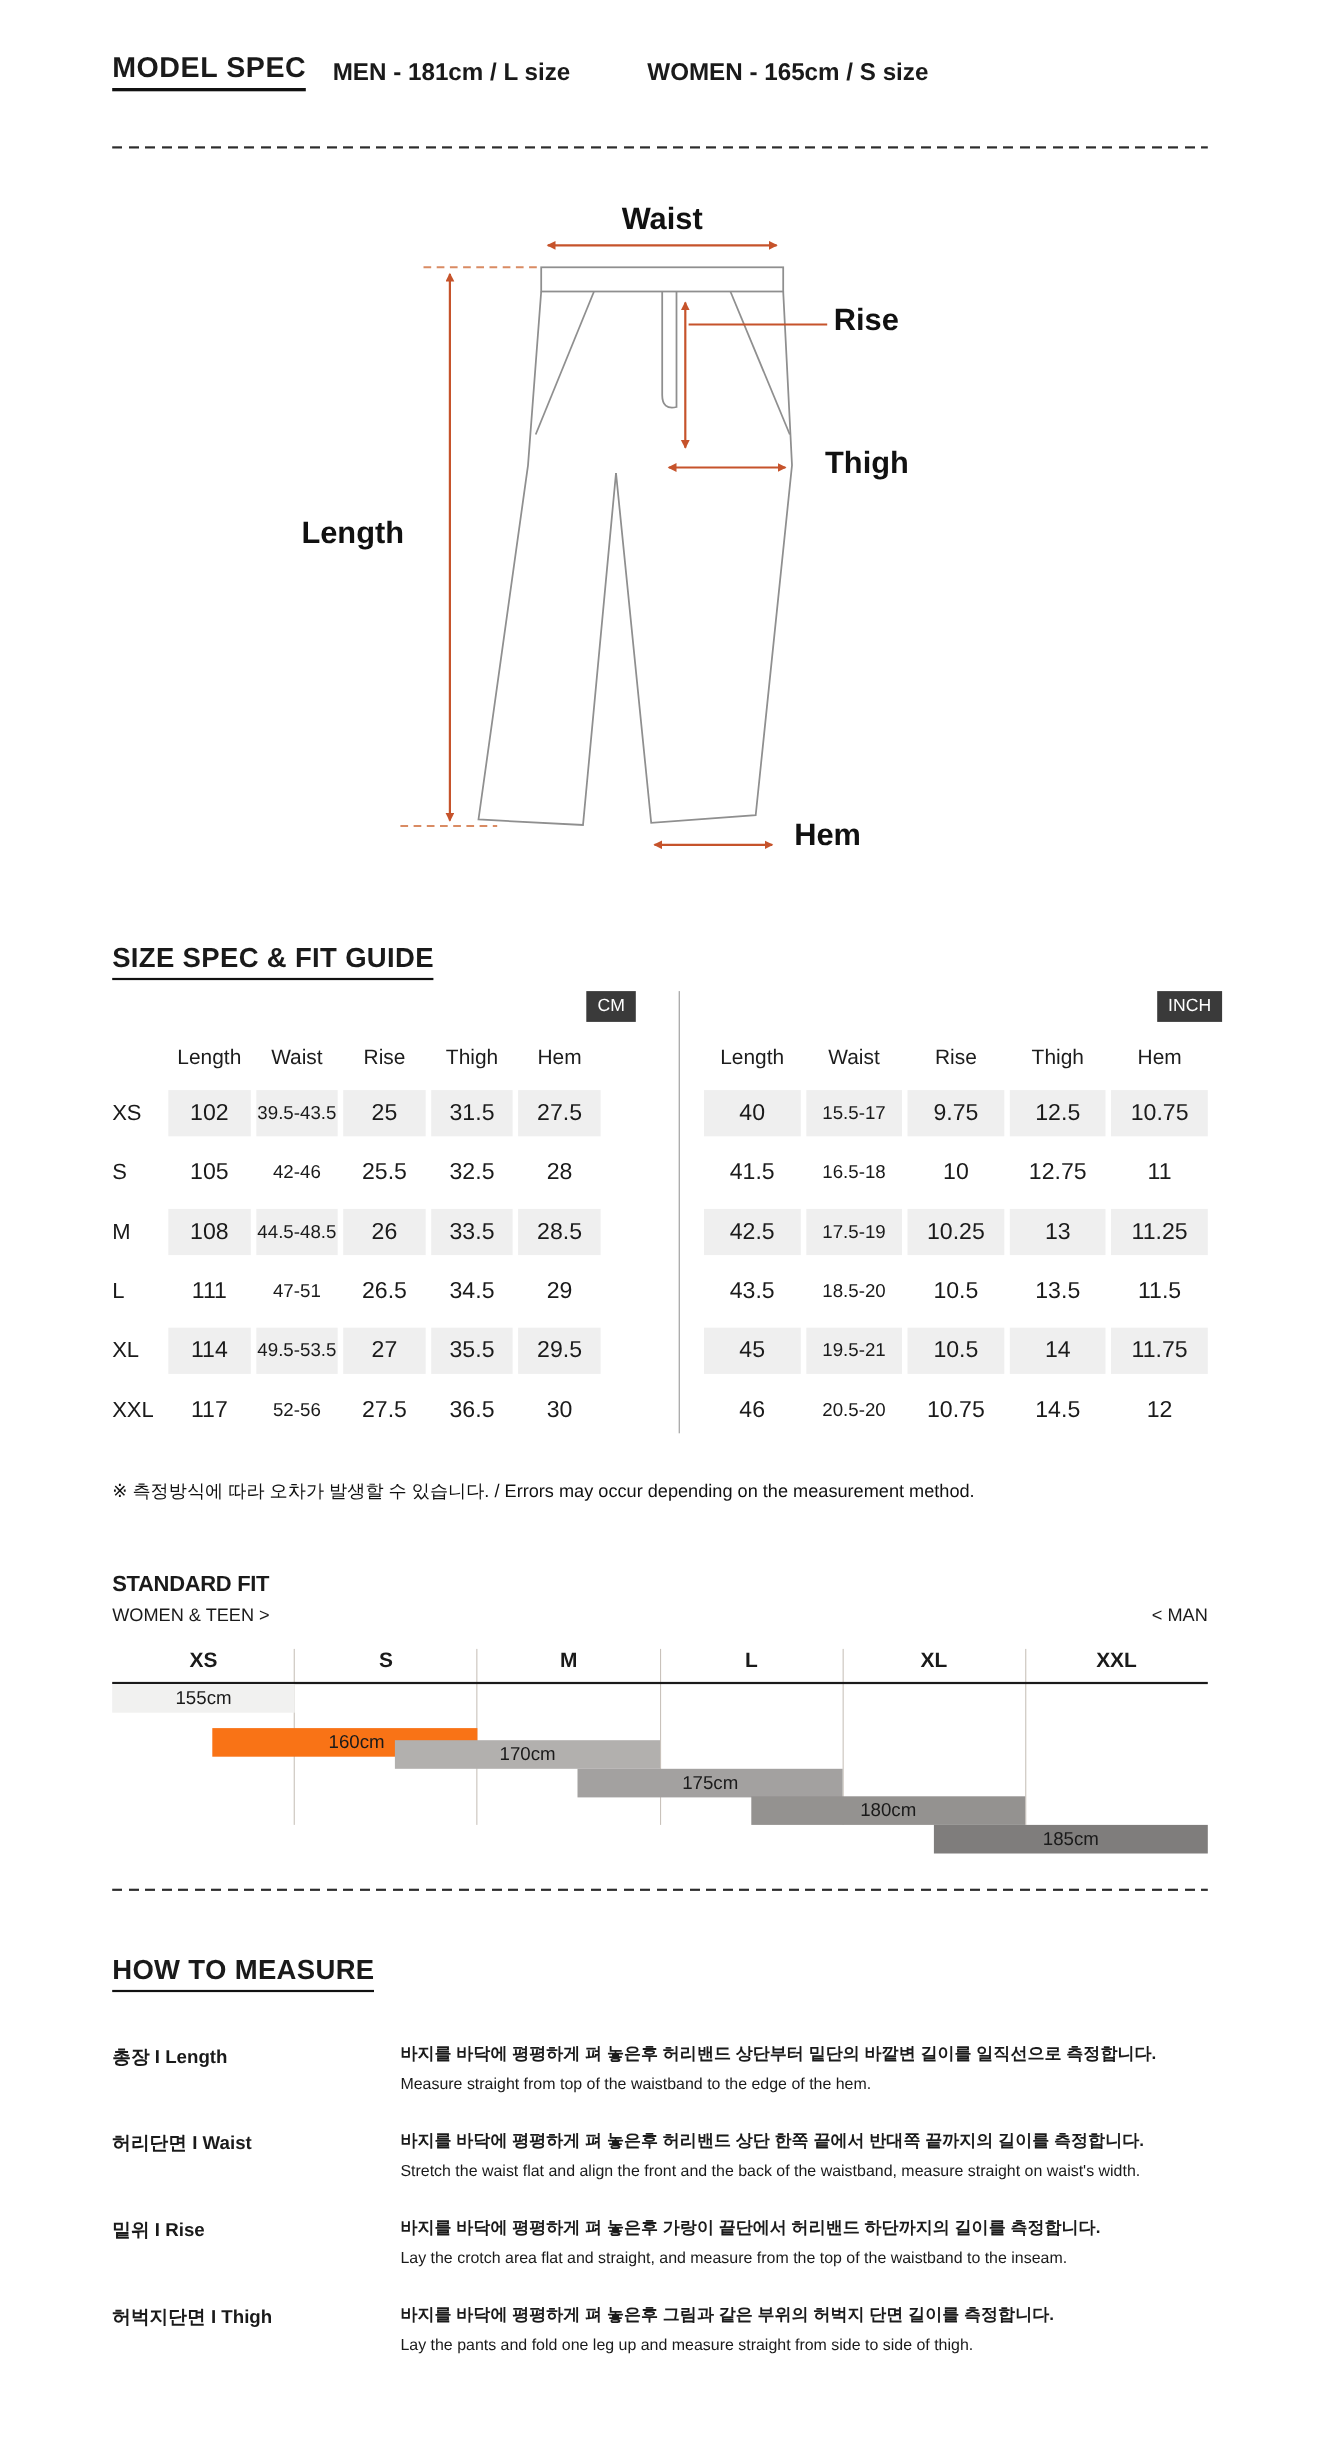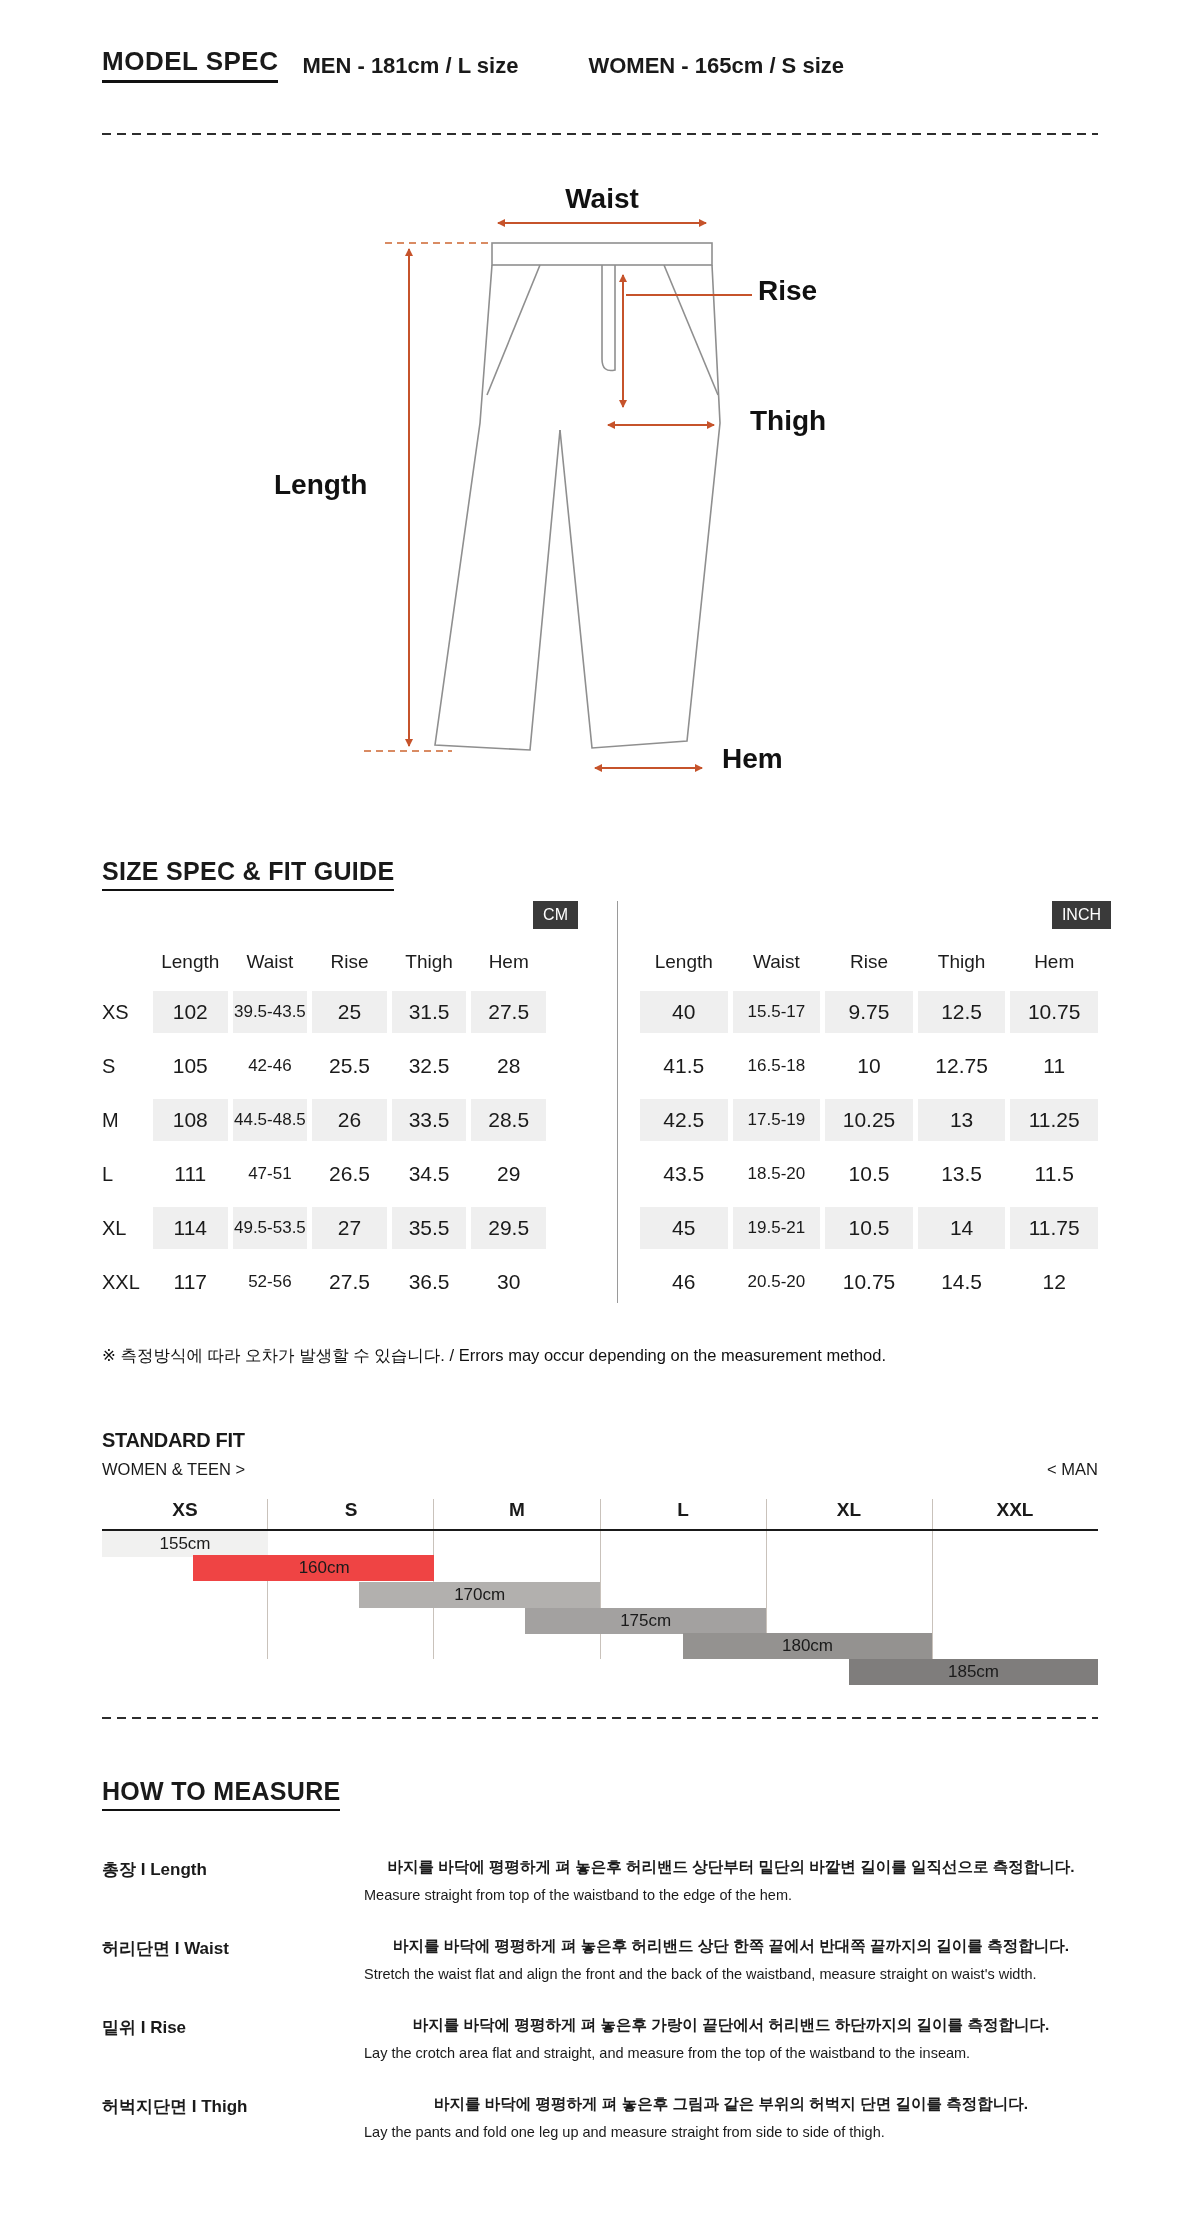--- a/index.html
+++ b/index.html
@@ -69,21 +69,21 @@
   .fc-bars { position:relative; height:158px; }
   .fc-bar { position:absolute; height:26px; line-height:26px; text-align:center;
             font-size:17px; color:#1a1a1a; }
 
   
   .howto { margin-top:58px; }
   .measure-rows { margin-top:46px; }
   .m-row { display:flex; margin-bottom:33px; }
   .m-term { width:262px; font-size:17px; font-weight:bold; padding-top:1px; }
   .m-desc { flex:1; }
-  .m-ko { font-size:15.5px; font-weight:600;text-align:center; }
+  .m-ko { font-size:15.5px; font-weight:600; }
   .m-en { font-size:14.5px; margin-top:9px; }
 </style>
 </head>
 <body>
 
 <div class="page">
 
   <div class="model-spec-row">
     <span class="h-title">MODEL SPEC</span>
     <span class="h-men">MEN - 181cm / L size</span>
@@ -275,21 +275,21 @@
         <div class="fc-label">XS</div>
         <div class="fc-label">S</div>
         <div class="fc-label">M</div>
         <div class="fc-label">L</div>
         <div class="fc-label">XL</div>
         <div class="fc-label">XXL</div>
       </div>
       <div class="fc-rule"></div>
       <div class="fc-bars">
         <div class="fc-bar" style="left: 0%; width: 16.6667%; top: 0px; background: rgb(241, 241, 240);">155cm</div>
-        <div class="fc-bar" style="left: 9.16667%; width: 24.1667%; top: 24px; background: #ef4444; padding-left: 21px;">160cm</div>
+        <div class="fc-bar" style="left: 9.16667%; width: 24.1667%; top: 40px; background: #f97316; padding-left: 21px;">160cm</div>
         <div class="fc-bar" style="left: 25.8333%; width: 24.1667%; top: 51px; background: rgb(178, 176, 174);">170cm</div>
         <div class="fc-bar" style="left: 42.5%; width: 24.1667%; top: 76.5px; background: rgb(163, 161, 160);">175cm</div>
         <div class="fc-bar" style="left: 58.3333%; width: 25%; top: 102px; background: rgb(148, 146, 144);">180cm</div>
         <div class="fc-bar" style="left: 75%; width: 25%; top: 127.5px; background: rgb(127, 125, 124);">185cm</div>
       </div>
     </div>
   </div>
 
   <div class="dash-divider" style="margin-top:28px;"></div>
 

